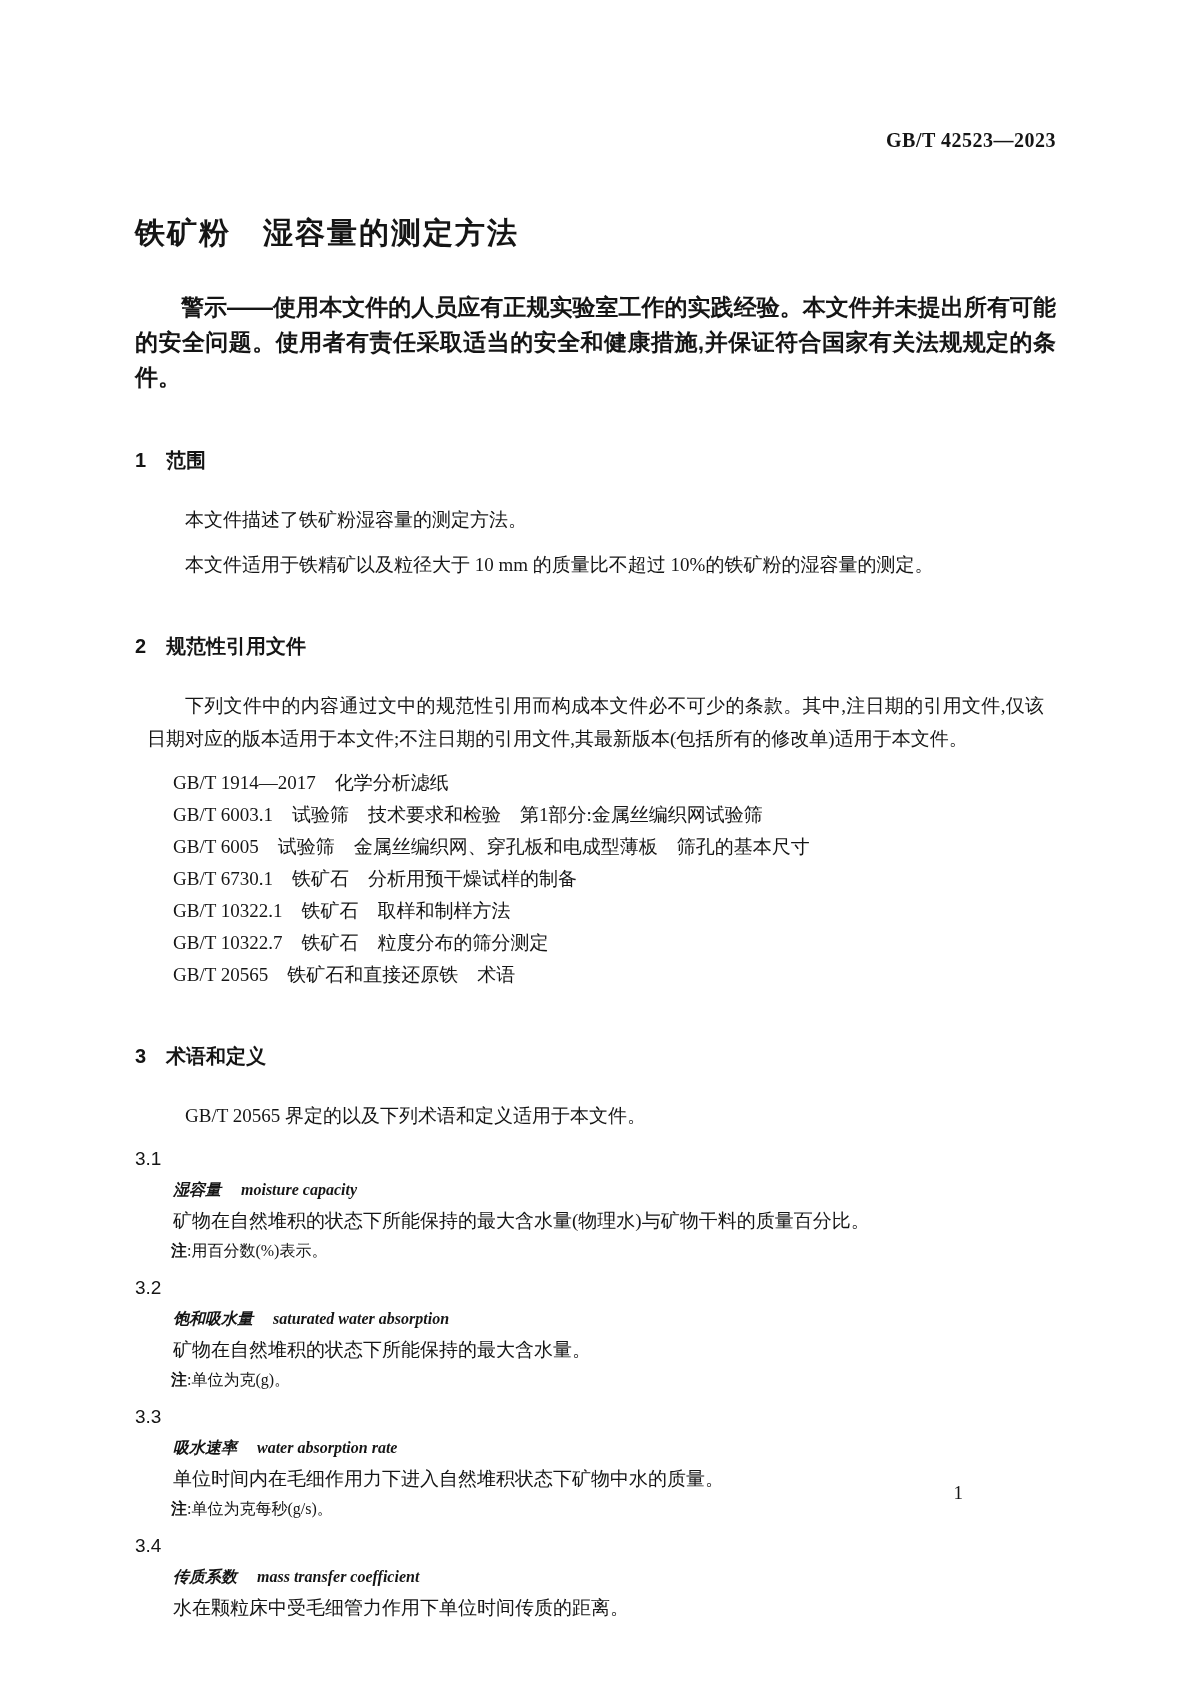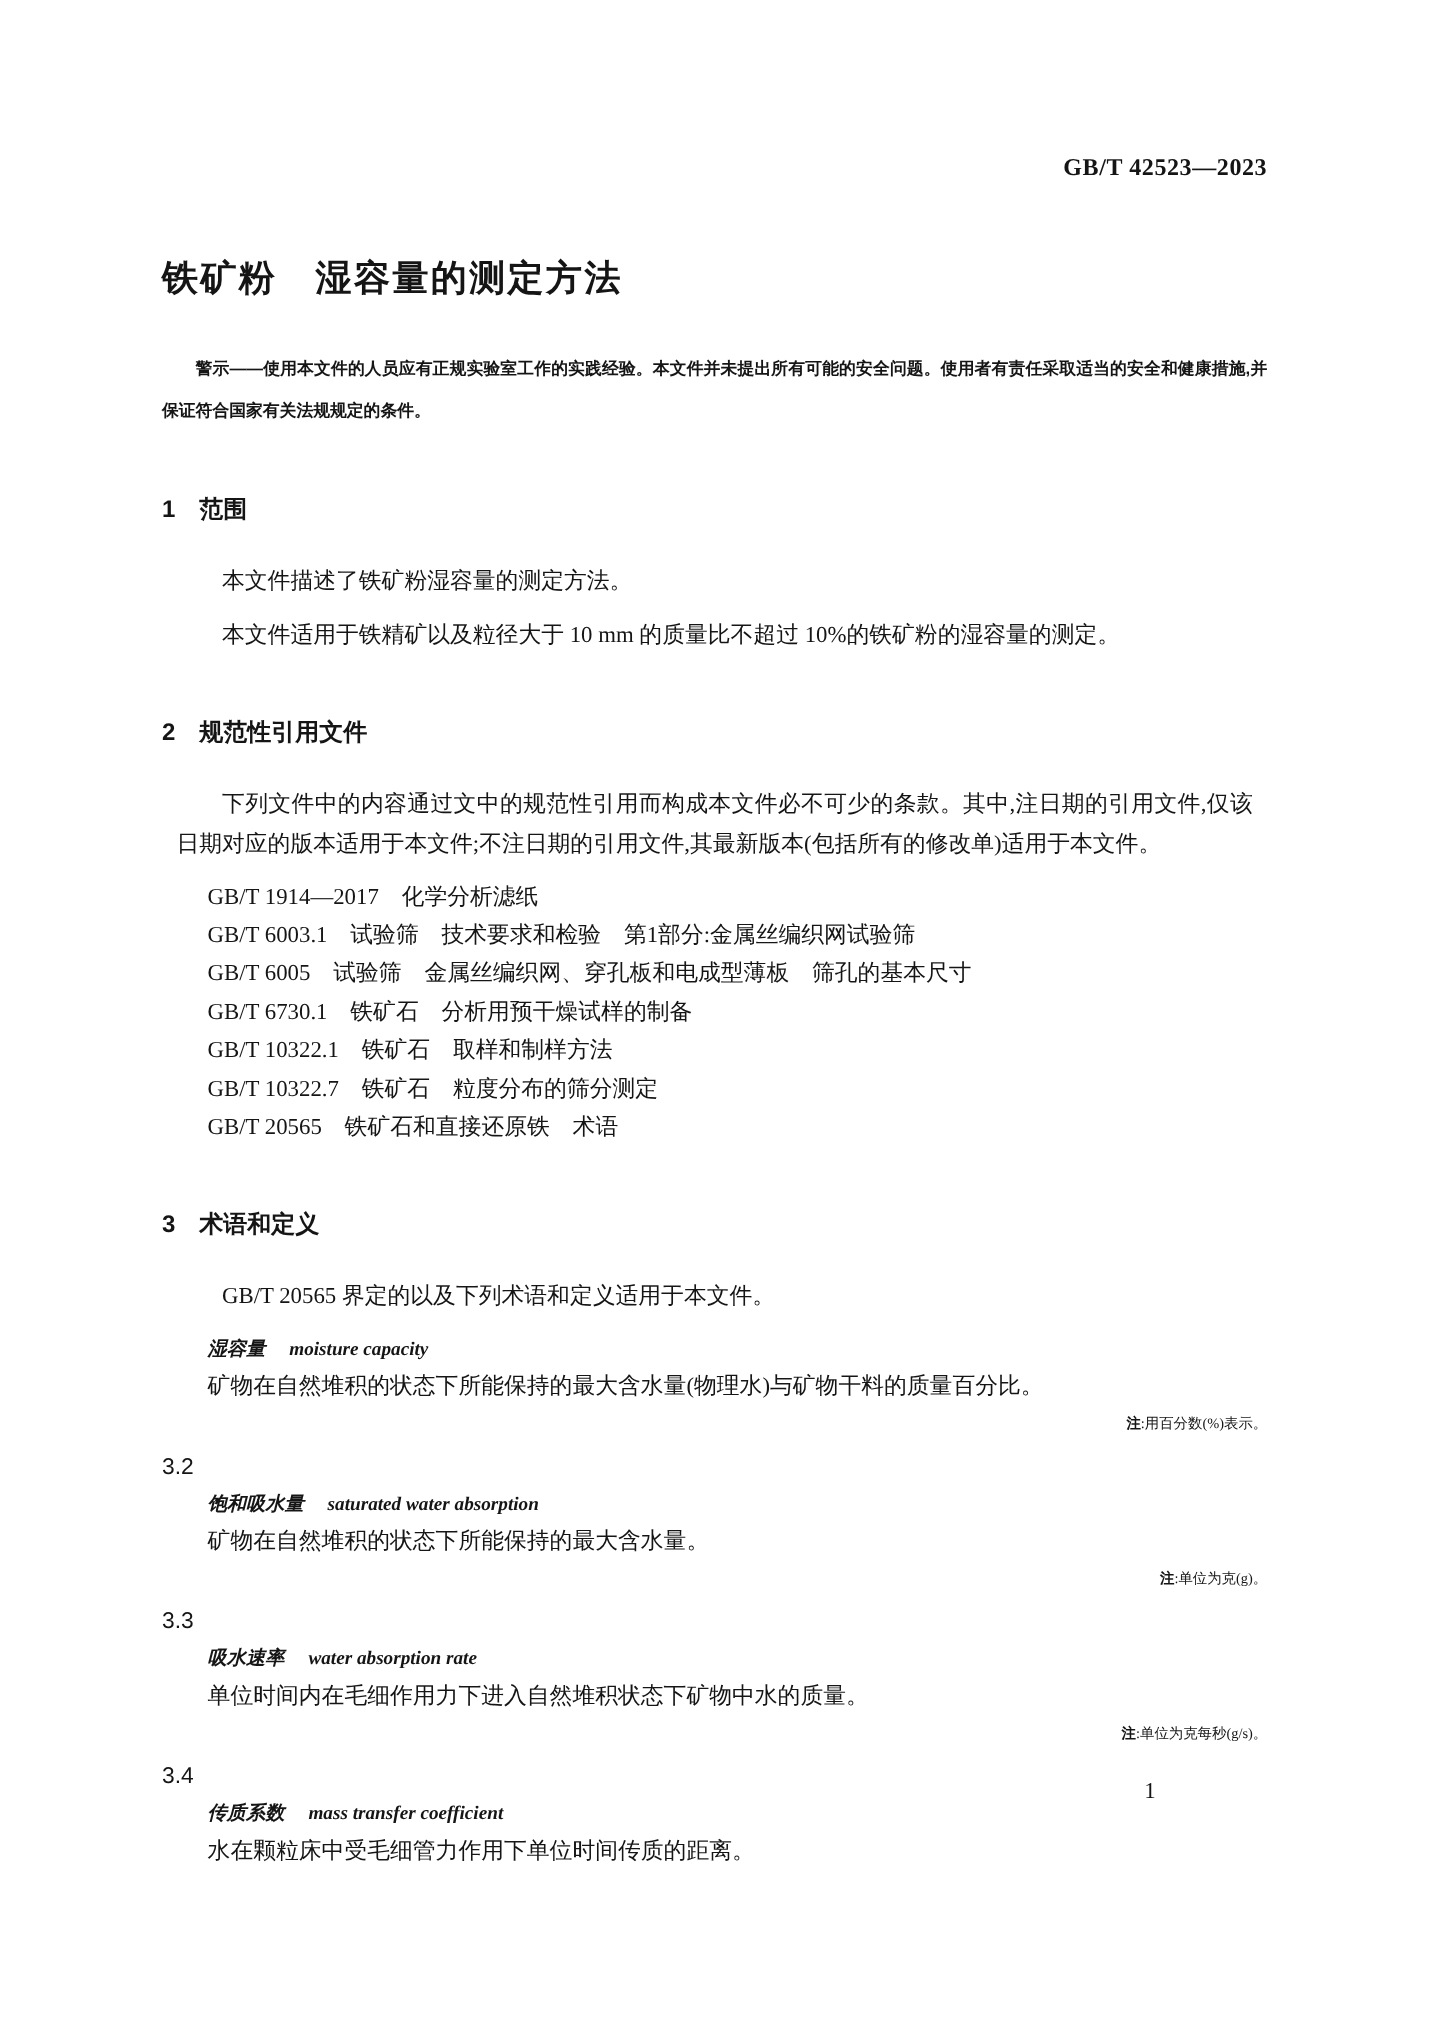--- a/index.html
+++ b/index.html
@@ -31,21 +31,21 @@
     font-family: "Liberation Sans", "DejaVu Sans", sans-serif;
     font-weight: 700;
     font-size: 30px;
     line-height: 38px;
     letter-spacing: 2px;
   }
   .warning {
     margin: 38px 0 12px;
     font-family: "Liberation Sans", "DejaVu Sans", sans-serif;
     font-weight: 700;
-    font-size: 14px;
+    font-size: 23px;
     line-height: 35px;
     text-indent: 2em;
     text-align: justify;
   }
   .section-heading {
     margin: 52px 0 30px;
     font-family: "Liberation Sans", "DejaVu Sans", sans-serif;
     font-weight: 700;
     font-size: 20px;
     line-height: 26px;
@@ -83,23 +83,22 @@
   .term-def {
     margin: 0;
     font-size: 19px;
     line-height: 31px;
     text-indent: 2em;
     text-align: justify;
   }
   .term-note {
     margin: 0;
     padding-left: 36px;
-    font-size: 12px;
+    font-size: 16px;
     line-height: 30px;
-    text-align: right;
   }
   .note-label {
     font-family: "Liberation Sans", "DejaVu Sans", sans-serif;
     font-weight: 700;
   }
   .page-number {
     position: absolute;
     right: 228px;
     bottom: 182px;
     font-size: 19px;
@@ -130,20 +129,21 @@
     <p class="ref-item">GB/T 6730.1　铁矿石　分析用预干燥试样的制备</p>
     <p class="ref-item">GB/T 10322.1　铁矿石　取样和制样方法</p>
     <p class="ref-item">GB/T 10322.7　铁矿石　粒度分布的筛分测定</p>
     <p class="ref-item">GB/T 20565　铁矿石和直接还原铁　术语</p>
   </div>
 
   <h2 class="section-heading">3　术语和定义</h2>
   <p class="body-p">GB/T 20565 界定的以及下列术语和定义适用于本文件。</p>
 
   <div class="term-entry">
+    <p class="term-number">3.1</p>
     <p class="term-title">
       <span class="term-zh">湿容量</span><span class="term-en">moisture capacity</span>
     </p>
     <p class="term-def">矿物在自然堆积的状态下所能保持的最大含水量(物理水)与矿物干料的质量百分比。</p>
     <p class="term-note">
       <span class="note-label">注</span><span>:用百分数(%)表示。</span>
     </p>
   </div>
 
   <div class="term-entry">

